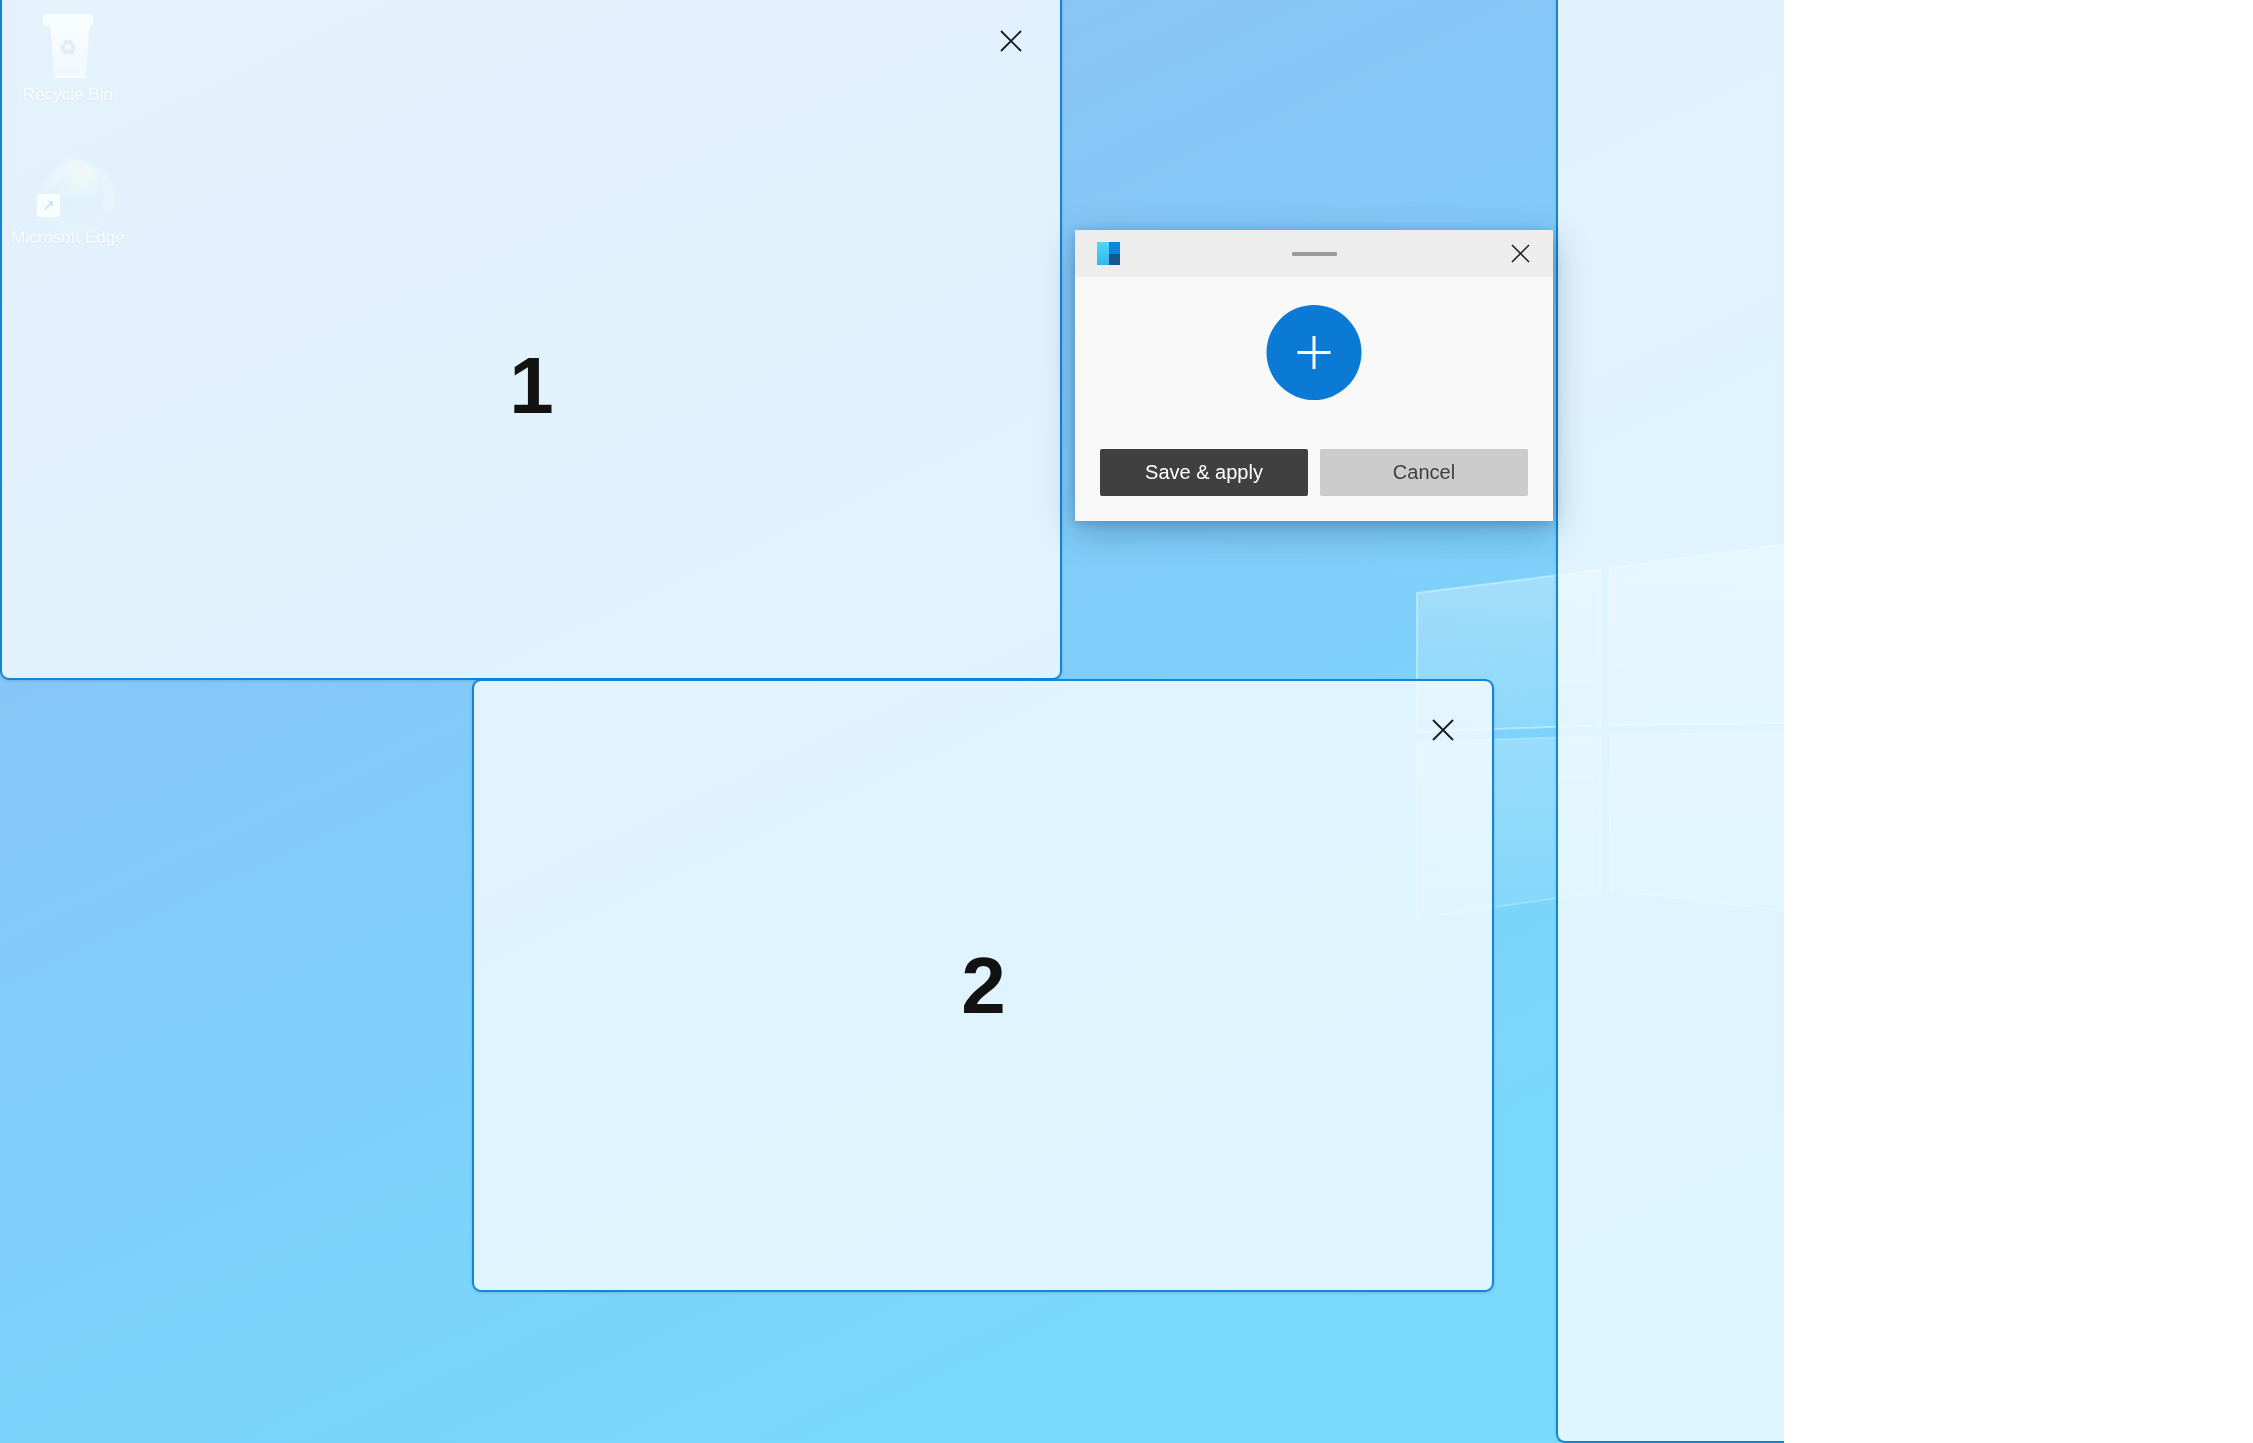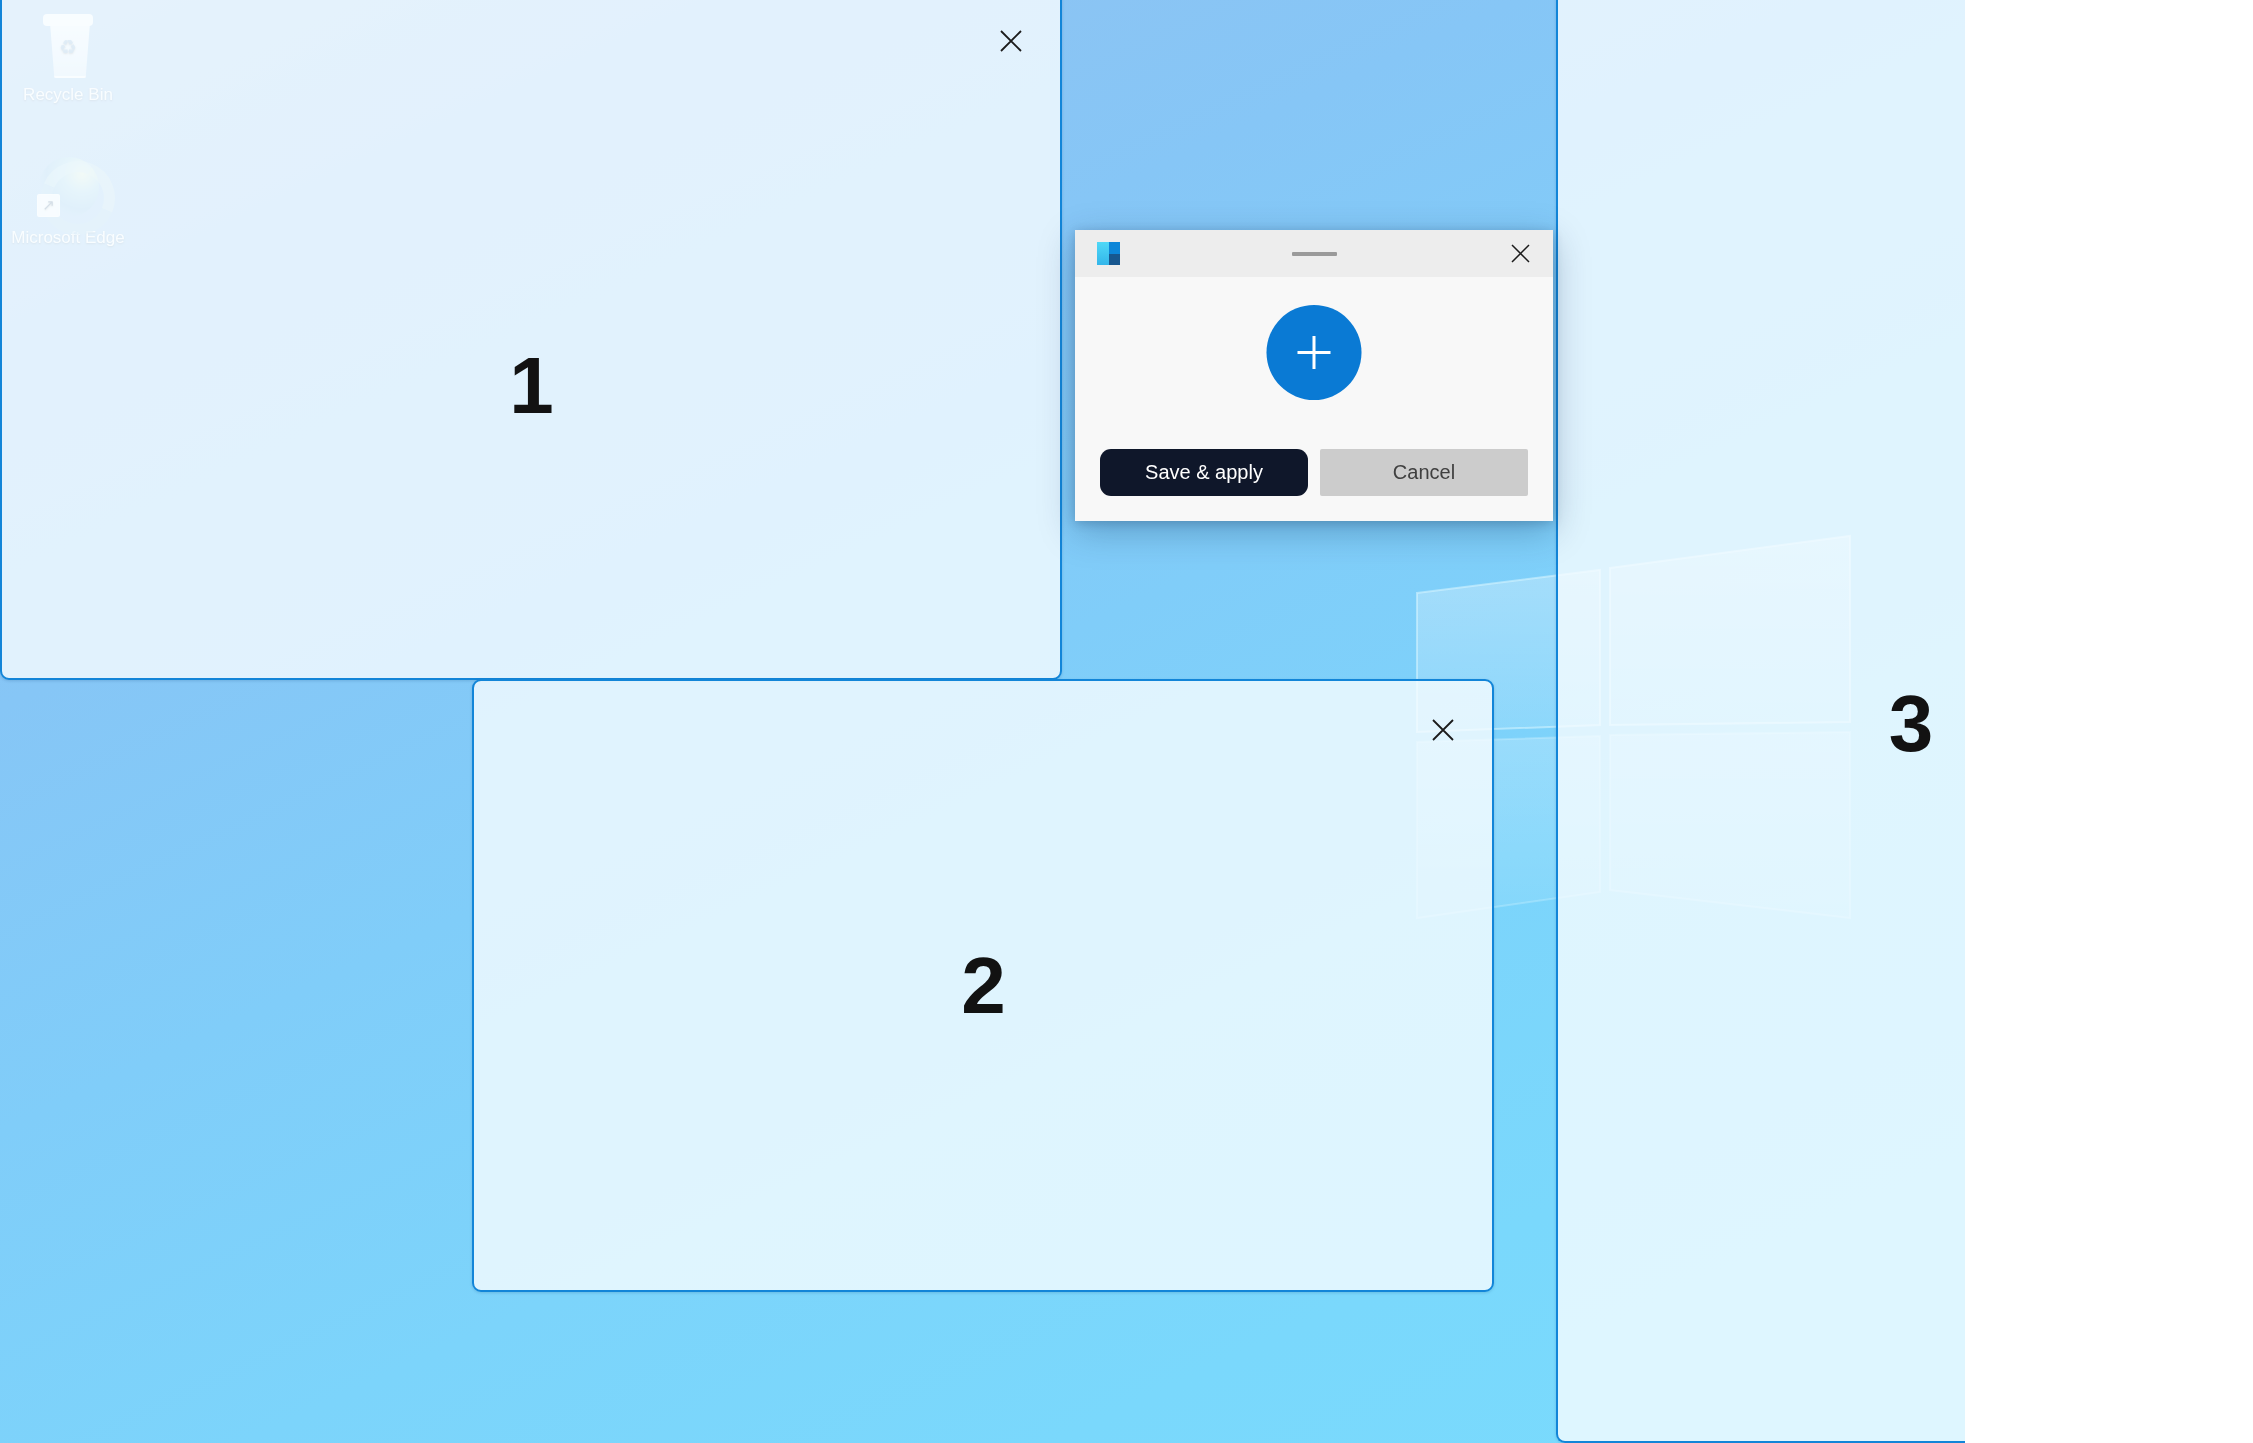--- a/index.html
+++ b/index.html
@@ -8,21 +8,21 @@
     padding: 0;
     width: 2253px;
     height: 1443px;
     overflow: hidden;
     font-family: "Liberation Sans", sans-serif;
   }
 
   
   #desktop {
     position: relative;
-    width: 1965px;
+    width: 1784px;
     height: 1443px;
     overflow: hidden;
     background:
       linear-gradient(155deg,
         #9cc7f0 0%,
         #8ec3f2 14%,
         #86c6f6 30%,
         #80cdf9 48%,
         #7cd4fb 66%,
         #7ad8fc 82%,
@@ -249,21 +249,21 @@
   }
   .btn {
     height: 47px;
     flex: 1;
     border: none;
     border-radius: 2px;
     font-size: 20px;
     font-family: "Liberation Sans", sans-serif;
     cursor: default;
   }
-  .btn-primary { background: #0f172a; color: #ffffff; border-radius: 11px; }
+  .btn-primary { background: #404040; color: #ffffff; }
   .btn-secondary { background: #cccccc; color: #404040; }
 </style>
 </head>
 <body>
 
 <div id="desktop">
 
   <svg class="wallpaper-logo" viewBox="0 0 470 450">
     <defs>
       <linearGradient id="paneA" x1="0" y1="0" x2="0" y2="1">

